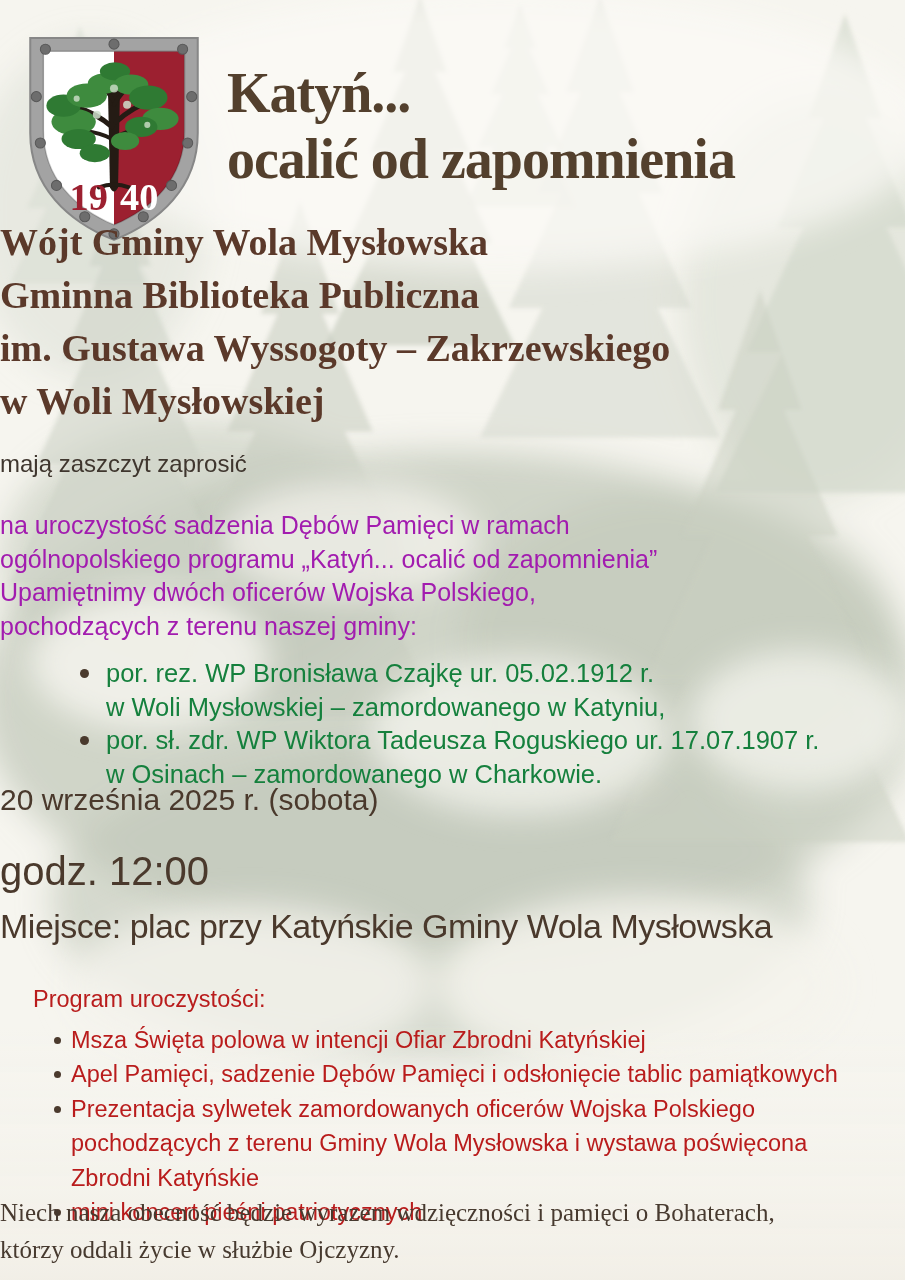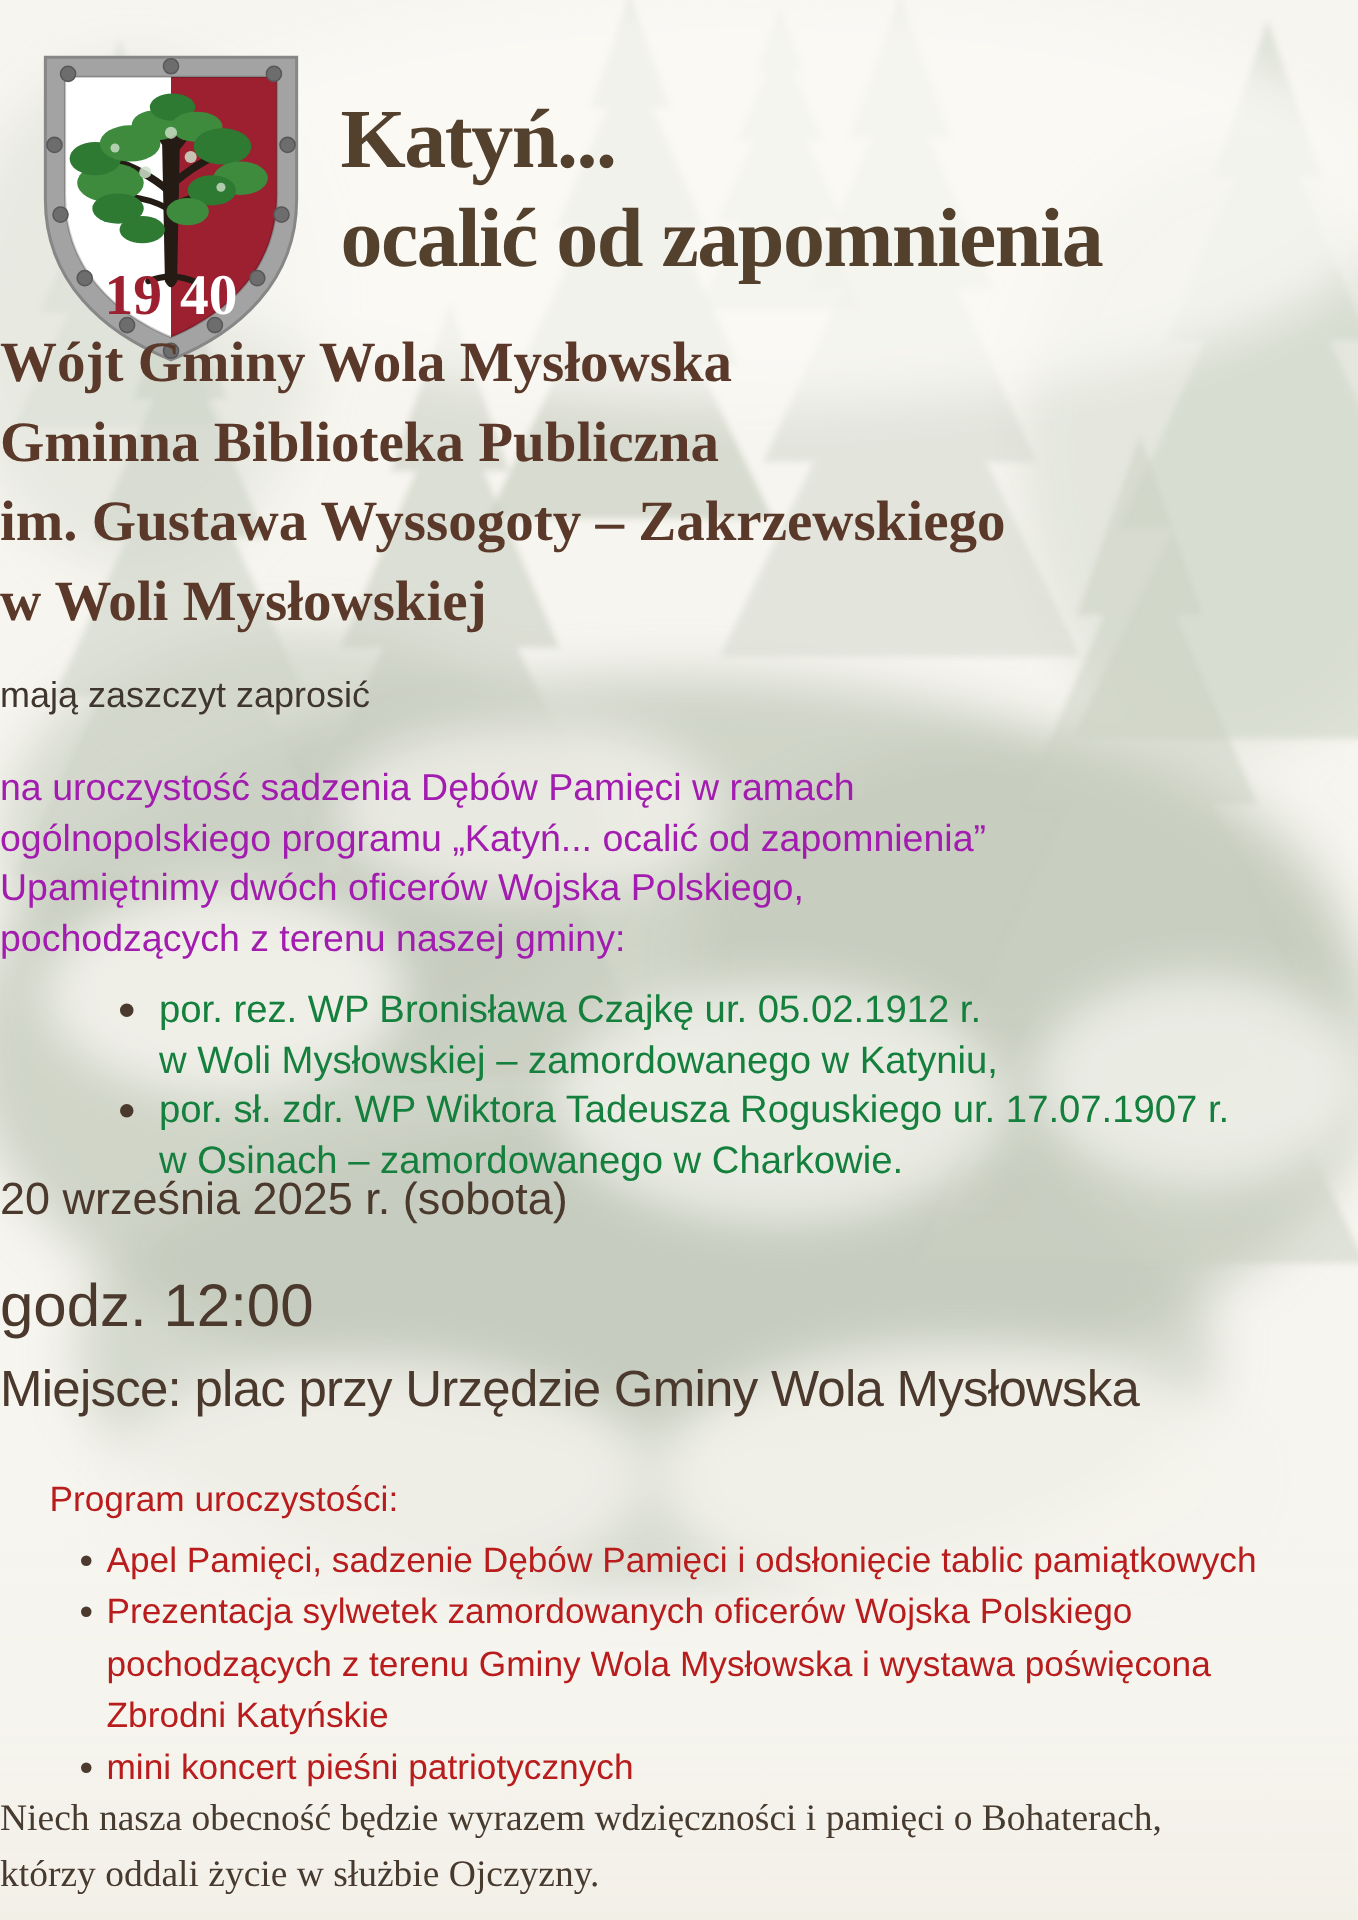--- a/index.html
+++ b/index.html
@@ -194,24 +194,25 @@
       <div>w Woli Mysłowskiej – zamordowanego w Katyniu,</div>
     </div>
     <div class="li">
       <div>por. sł. zdr. WP Wiktora Tadeusza Roguskiego  ur. 17.07.1907 r.</div>
       <div>w Osinach – zamordowanego w Charkowie.</div>
     </div>
   </div>
 
   <div class="abs center event-line date">20 września 2025 r. (sobota)</div>
   <div class="abs center event-line time">godz. 12:00</div>
-  <div class="abs center event-line place">Miejsce: plac przy Urzędzie Gminy Wola Mysłowska</div>
+  <div class="abs center event-line place">Miejsce: plac przy Katyńskie Gminy Wola Mysłowska</div>
 
   <div class="abs program">
     <div class="heading">Program uroczystości:</div>
+    <div class="li">Msza Święta polowa w intencji Ofiar Zbrodni Katyńskiej</div>
     <div class="li">Apel Pamięci, sadzenie Dębów Pamięci i odsłonięcie tablic pamiątkowych</div>
     <div class="li">Prezentacja sylwetek zamordowanych oficerów Wojska Polskiego pochodzących z terenu Gminy Wola Mysłowska i wystawa poświęcona Zbrodni Katyńskie</div>
     <div class="li">mini koncert pieśni patriotycznych</div>
   </div>
 
   <div class="abs center closing">
     <div>Niech nasza obecność będzie wyrazem wdzięczności i pamięci o Bohaterach,</div>
     <div>którzy oddali życie w służbie Ojczyzny.</div>
   </div>
 

